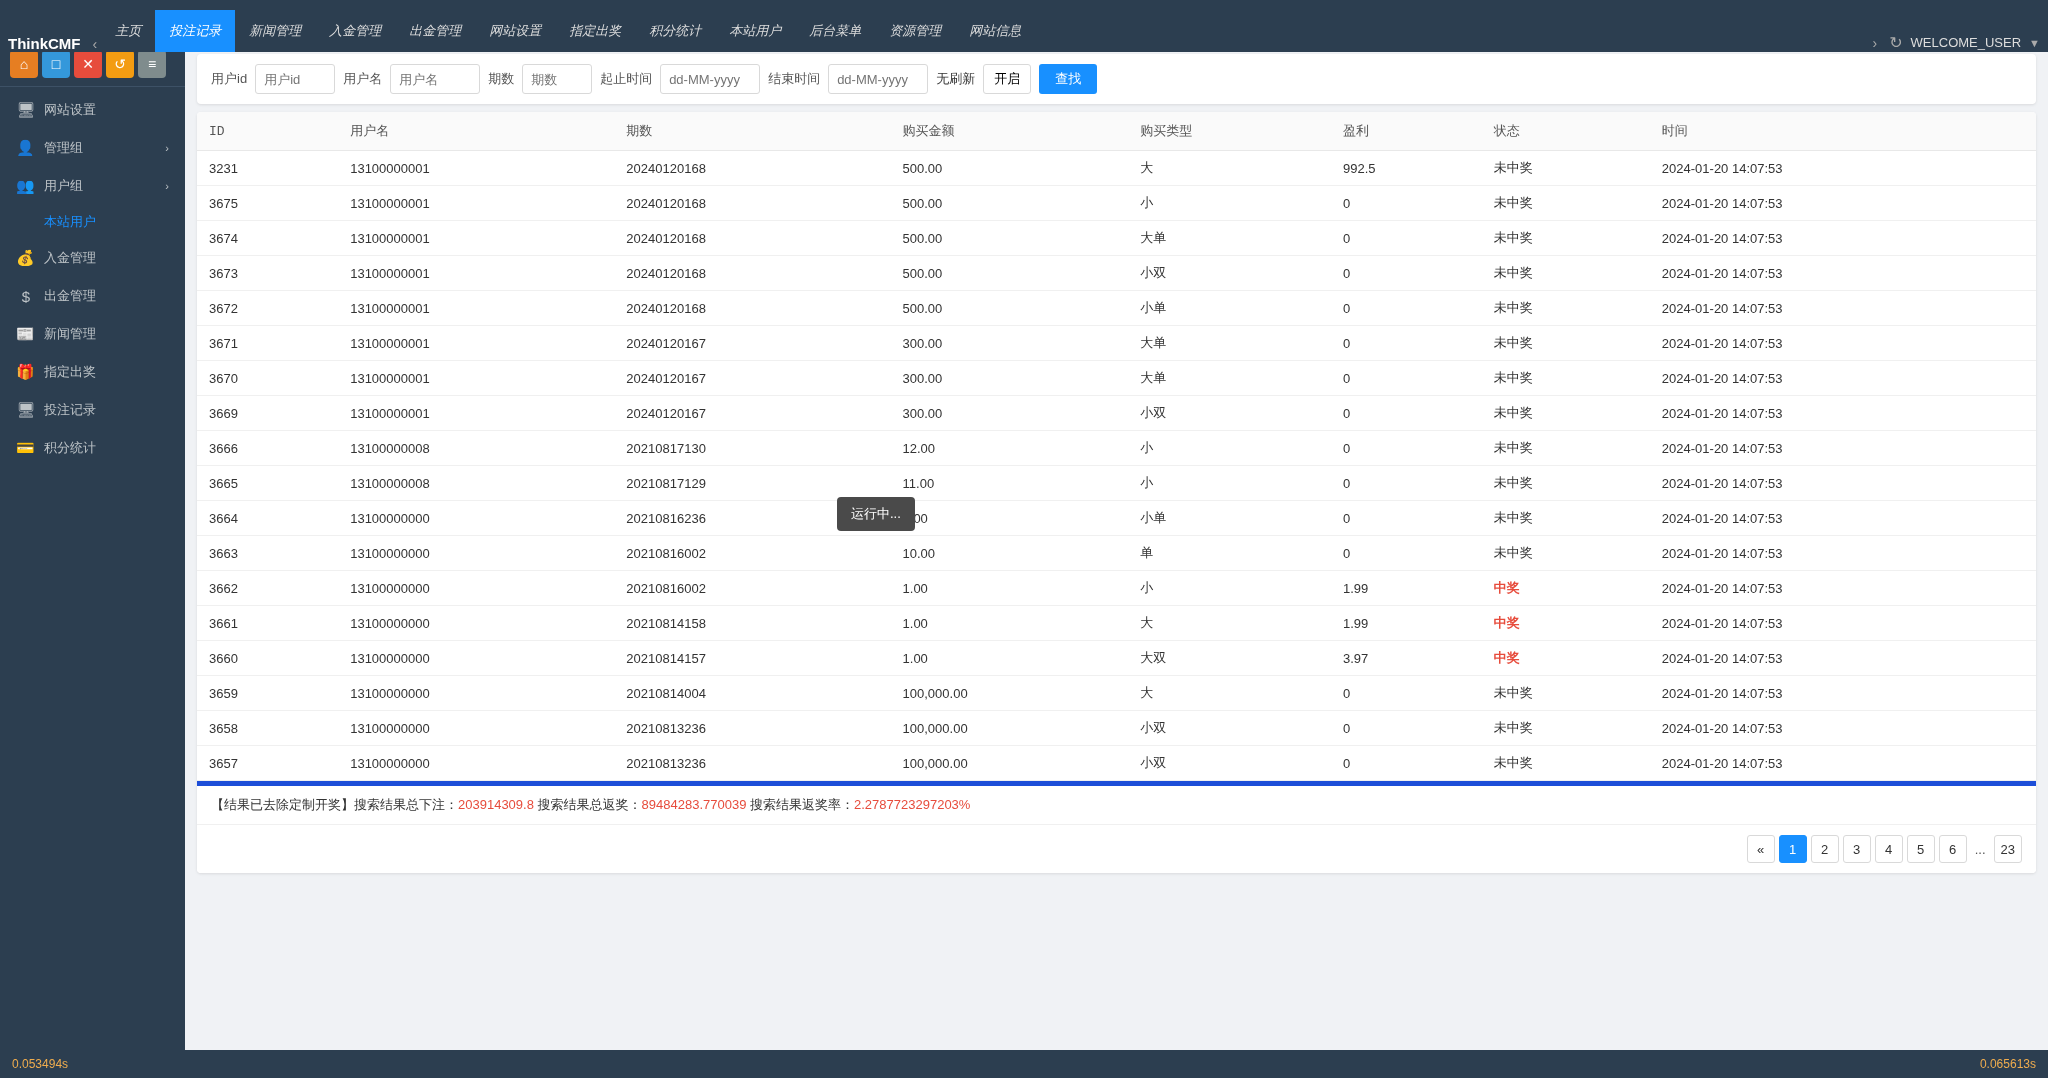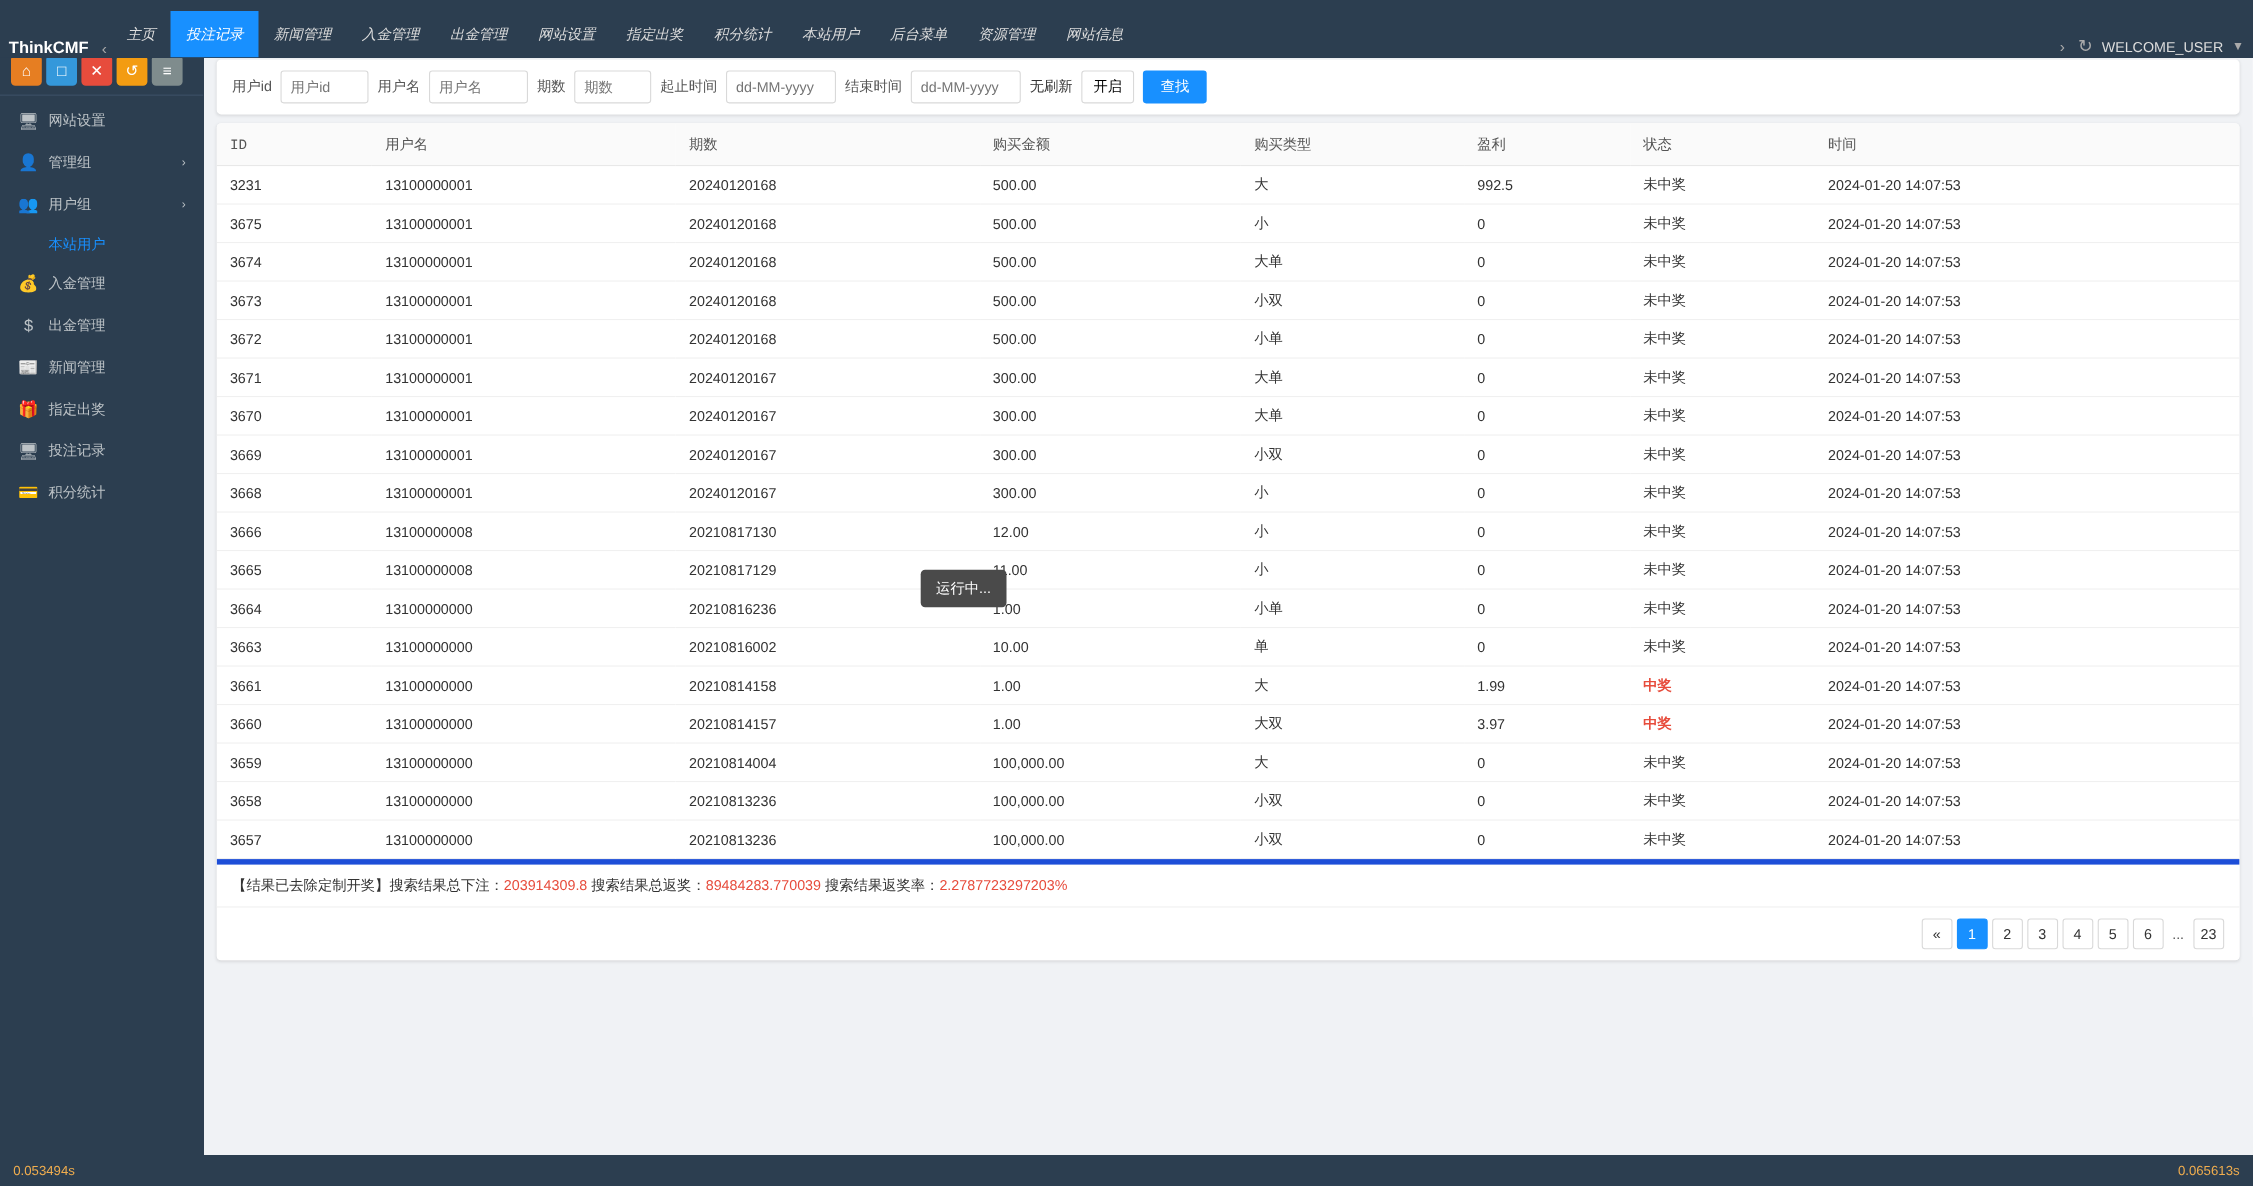--- a/index.html
+++ b/index.html
@@ -329,30 +329,20 @@
       <td>3669</td>
       <td>13100000001</td>
       <td>20240120167</td>
       <td>300.00</td>
       <td>小双</td>
       <td>0</td>
       <td class="status-nowin">未中奖</td>
       <td>2024-01-20 14:07:53</td>
     </tr>
           <tr>
-      <td>3668</td>
-      <td>13100000001</td>
-      <td>20240120167</td>
-      <td>300.00</td>
-      <td>小</td>
-      <td>0</td>
-      <td class="status-nowin">未中奖</td>
-      <td>2024-01-20 14:07:53</td>
-    </tr>
-          <tr>
       <td>3666</td>
       <td>13100000008</td>
       <td>20210817130</td>
       <td>12.00</td>
       <td>小</td>
       <td>0</td>
       <td class="status-nowin">未中奖</td>
       <td>2024-01-20 14:07:53</td>
     </tr>
           <tr>
@@ -379,20 +369,30 @@
       <td>3663</td>
       <td>13100000000</td>
       <td>20210816002</td>
       <td>10.00</td>
       <td>单</td>
       <td>0</td>
       <td class="status-nowin">未中奖</td>
       <td>2024-01-20 14:07:53</td>
     </tr>
           <tr>
+      <td>3662</td>
+      <td>13100000000</td>
+      <td>20210816002</td>
+      <td>1.00</td>
+      <td>小</td>
+      <td>1.99</td>
+      <td class="status-win">中奖</td>
+      <td>2024-01-20 14:07:53</td>
+    </tr>
+          <tr>
       <td>3661</td>
       <td>13100000000</td>
       <td>20210814158</td>
       <td>1.00</td>
       <td>大</td>
       <td>1.99</td>
       <td class="status-win">中奖</td>
       <td>2024-01-20 14:07:53</td>
     </tr>
           <tr>
@@ -431,21 +431,21 @@
       <td>20210813236</td>
       <td>100,000.00</td>
       <td>小双</td>
       <td>0</td>
       <td class="status-nowin">未中奖</td>
       <td>2024-01-20 14:07:53</td>
     </tr>
         </tbody>
     </table>
 
-    <div class="tooltip-overlay" style="top:406px; left: 640px;">运行中...</div>
+    <div class="tooltip-overlay" style="top:385px; left: 640px;">运行中...</div>
 
     <div class="summary-bar">
       <span>【结果已去除定制开奖】搜索结果总下注：</span><span class="highlight">203914309.8</span>
       <span>搜索结果总返奖：</span><span class="highlight">89484283.770039</span>
       <span>搜索结果返奖率：</span><span class="highlight">2.2787723297203%</span>
     </div>
 
     <div class="pagination">
       <button class="page-btn">«</button>
       <button class="page-btn active">1</button>

